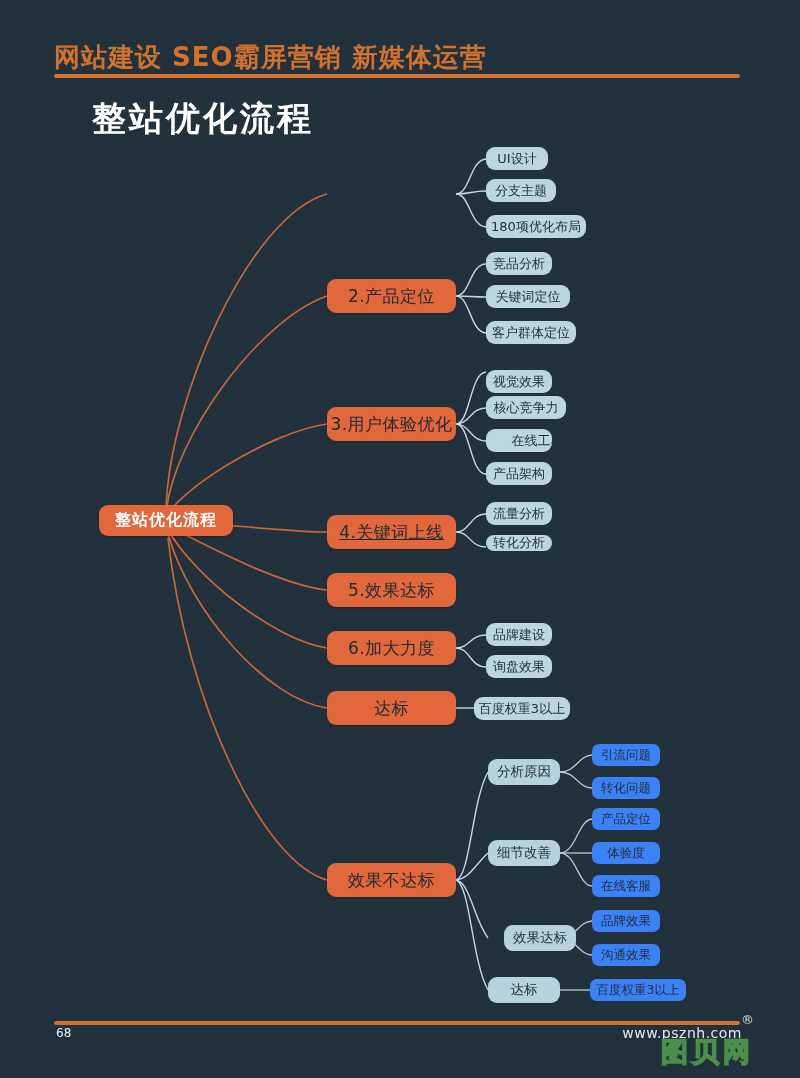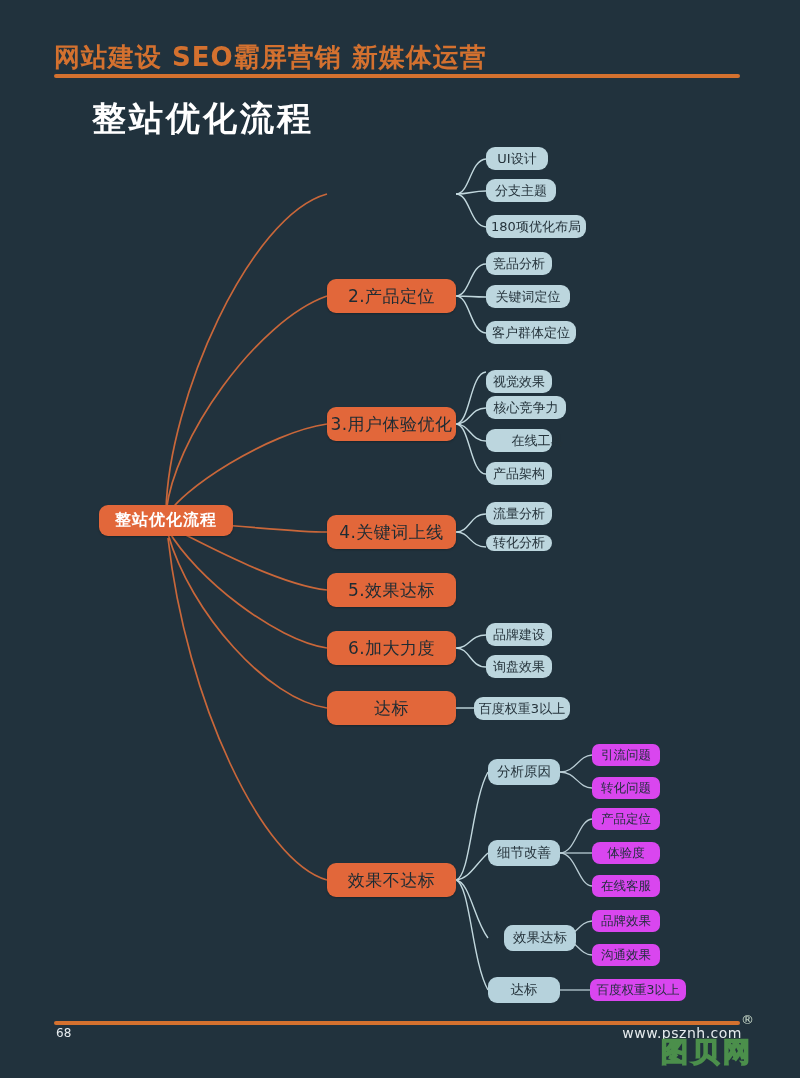--- a/index.html
+++ b/index.html
@@ -75,21 +75,21 @@
   }
   .n-l2{
     background:#bcd6de;color:#25333b;border-radius:9px;
     font-size:13px;font-weight:500;
   }
   .n-l2b{
     background:#b6d2dc;color:#25333b;border-radius:9px;
     font-size:13.5px;font-weight:500;
   }
   .n-l3{
-    background:#d946ef;color:#242f3f;border-radius:7px;
+    background:#3b82f6;color:#242f3f;border-radius:7px;
     font-size:12.5px;font-weight:500;
   }
 </style>
 </head>
 <body>
 
 <div id="stage">
 
   <div class="hdr-title">网站建设  SEO霸屏营销  新媒体运营</div>
   <div class="hdr-rule"></div>
@@ -148,21 +148,21 @@
   <div class="node n-root" style="left:99px;top:505px;width:134px;height:31px;">
     <span>整站优化流程</span>
   </div>
 
   <div class="node n-l1" style="left:327px;top:279px;width:129px;height:34px;">
     <span>2.产品定位</span>
   </div>
   <div class="node n-l1" style="left:327px;top:407px;width:129px;height:34px;">
     <span>3.用户体验优化</span>
   </div>
-  <div class="node n-l1" style="left:327px;top:515px;width:129px;height:34px;">
+  <div class="node n-l1" style="left:327px;top:515px;width:129px;height:34px;text-decoration:underline;">
     <span>4.关键词上线</span>
   </div>
   <div class="node n-l1" style="left:327px;top:573px;width:129px;height:34px;">
     <span>5.效果达标</span>
   </div>
   <div class="node n-l1" style="left:327px;top:631px;width:129px;height:34px;">
     <span>6.加大力度</span>
   </div>
   <div class="node n-l1" style="left:327px;top:691px;width:129px;height:34px;">
     <span>达标</span>
@@ -238,21 +238,21 @@
   <div class="node n-l3" style="left:592px;top:744px;width:68px;height:22px;">
     <span>引流问题</span>
   </div>
   <div class="node n-l3" style="left:592px;top:777px;width:68px;height:22px;">
     <span>转化问题</span>
   </div>
 
   <div class="node n-l3" style="left:592px;top:808px;width:68px;height:22px;">
     <span>产品定位</span>
   </div>
-  <div class="node n-l3" style="left:592px;top:842px;width:68px;height:22px;border-radius:8px;">
+  <div class="node n-l3" style="left:592px;top:842px;width:68px;height:22px;">
     <span>体验度</span>
   </div>
   <div class="node n-l3" style="left:592px;top:875px;width:68px;height:22px;">
     <span>在线客服</span>
   </div>
 
   <div class="node n-l3" style="left:592px;top:910px;width:68px;height:22px;">
     <span>品牌效果</span>
   </div>
   <div class="node n-l3" style="left:592px;top:944px;width:68px;height:22px;">

